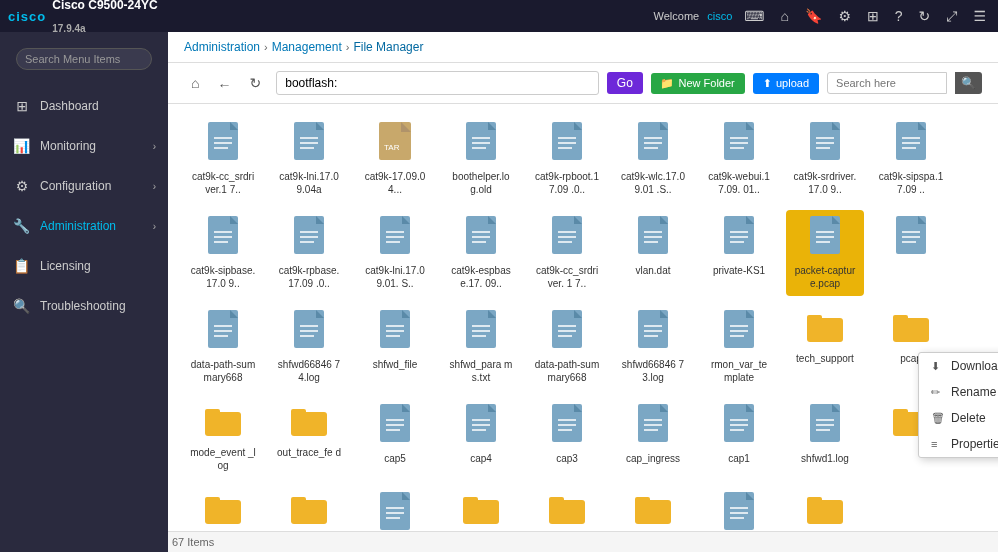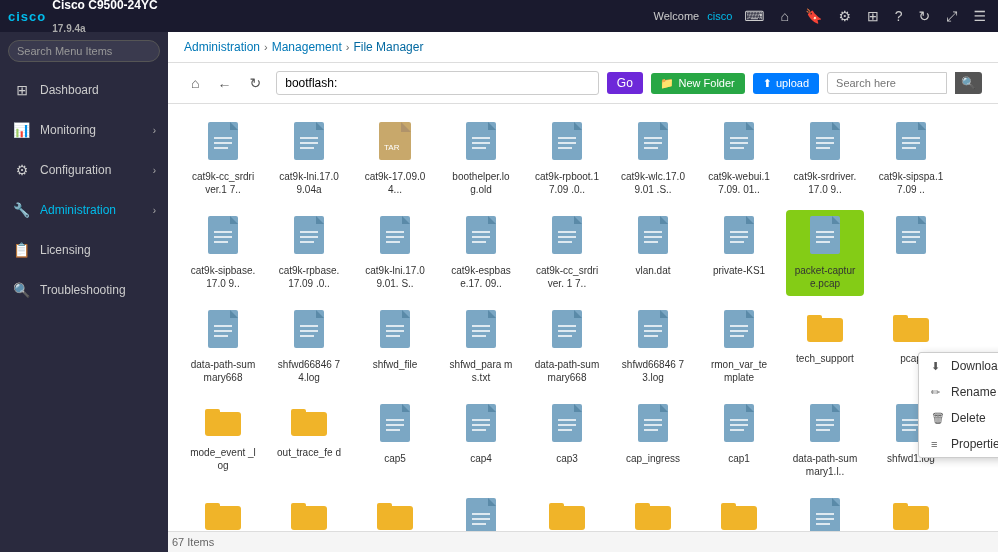--- a/index.html
+++ b/index.html
@@ -14,21 +14,21 @@
     .topbar-right { margin-left: auto; display: flex; align-items: center; gap: 8px; color: #ccc; font-size: 11px; }
     .topbar-icon { color: #ccc; font-size: 14px; cursor: pointer; padding: 2px 4px; }
     .welcome-text { color: #ccc; font-size: 11px; }
     .welcome-user { color: #00bceb; }
 
     
     .main-layout { display: flex; flex: 1; overflow: hidden; }
 
     
     .sidebar { width: 168px; background: #2a2a3e; flex-shrink: 0; display: flex; flex-direction: column; overflow-y: auto; }
-    .search-box { padding: 8px; }
+    .search-box { padding: 16px; }
     .search-input { width: 100%; padding: 4px 8px; border-radius: 12px; border: 1px solid #555; background: #3a3a4e; color: white; font-size: 11px; outline: none; }
     .search-input::placeholder { color: #999; }
     .nav-item { display: flex; align-items: center; gap: 8px; padding: 10px 12px; color: #ccc; cursor: pointer; font-size: 12px; }
     .nav-item.active { color: #00bceb; }
     .nav-item .nav-icon { width: 20px; height: 20px; display: flex; align-items: center; justify-content: center; font-size: 14px; }
     .nav-item .nav-arrow { margin-left: auto; font-size: 10px; color: #aaa; }
 
     
     .content { flex: 1; display: flex; flex-direction: column; overflow: hidden; background: #f5f5f5; }
 
@@ -47,21 +47,21 @@
     .fm-toolbar-right { margin-left: auto; display: flex; align-items: center; gap: 8px; }
     .btn-new-folder { background: #28a745; color: white; border: none; padding: 4px 10px; border-radius: 3px; cursor: pointer; font-size: 11px; display: flex; align-items: center; gap: 4px; }
     .btn-upload { background: #007bff; color: white; border: none; padding: 4px 10px; border-radius: 3px; cursor: pointer; font-size: 11px; display: flex; align-items: center; gap: 4px; }
     .search-here-input { padding: 4px 8px; border: 1px solid #ccc; border-radius: 3px 0 0 3px; font-size: 11px; width: 120px; }
     .search-here-btn { background: #555; color: white; border: none; padding: 4px 6px; border-radius: 0 3px 3px 0; cursor: pointer; font-size: 12px; }
 
     
     .file-grid-container { flex: 1; overflow-y: auto; padding: 12px 16px; background: white; margin: 0; }
     .file-grid { display: flex; flex-wrap: wrap; gap: 8px; align-content: flex-start; }
     .file-item { width: 78px; display: flex; flex-direction: column; align-items: center; padding: 6px; border-radius: 4px; cursor: pointer; position: relative; }
-    .file-item.selected { background: #84cc16; }
+    .file-item.selected { background: #eab308; }
     .file-icon { font-size: 36px; line-height: 1; margin-bottom: 4px; }
     .file-icon.blue { color: #6b9dc2; }
     .file-icon.yellow { color: #f0b429; }
     .file-name { font-size: 10px; color: #333; text-align: center; word-break: break-all; line-height: 1.3; max-width: 72px; }
 
     
     .context-menu { position: absolute; background: white; border: 1px solid #ccc; border-radius: 3px; box-shadow: 2px 2px 8px rgba(0,0,0,0.2); z-index: 100; min-width: 120px; }
     .context-menu-item { display: flex; align-items: center; gap: 6px; padding: 6px 12px; cursor: pointer; font-size: 12px; color: #333; }
     .context-menu-icon { font-size: 11px; color: #555; width: 14px; }
 
@@ -502,30 +502,20 @@
               <div class="file-name">cap1</div>
             </div>
             <div class="file-item">
               <div class="file-icon blue"><svg width="30" height="38" viewBox="0 0 30 38">
                   <rect x="0" y="0" width="30" height="38" rx="2" fill="#7ba7c4"></rect>
                   <polygon points="22,0 30,8 22,8" fill="#5a8aa8"></polygon>
                   <line x1="6" y1="16" x2="24" y2="16" stroke="white" stroke-width="1.5"></line>
                   <line x1="6" y1="21" x2="24" y2="21" stroke="white" stroke-width="1.5"></line>
                   <line x1="6" y1="26" x2="20" y2="26" stroke="white" stroke-width="1.5"></line>
                 </svg></div>
-              <div class="file-name">data-path-summary1.l..</div>
-            </div>
-            <div class="file-item">
-              <div class="file-icon blue"><svg width="30" height="38" viewBox="0 0 30 38">
-                  <rect x="0" y="0" width="30" height="38" rx="2" fill="#7ba7c4"></rect>
-                  <polygon points="22,0 30,8 22,8" fill="#5a8aa8"></polygon>
-                  <line x1="6" y1="16" x2="24" y2="16" stroke="white" stroke-width="1.5"></line>
-                  <line x1="6" y1="21" x2="24" y2="21" stroke="white" stroke-width="1.5"></line>
-                  <line x1="6" y1="26" x2="20" y2="26" stroke="white" stroke-width="1.5"></line>
-                </svg></div>
               <div class="file-name">shfwd1.log</div>
             </div>
             <div class="file-item">
               <div class="file-icon yellow"><svg width="36" height="32" viewBox="0 0 36 32">
                   <rect x="0" y="8" width="36" height="24" rx="3" fill="#f0b429"></rect>
                   <rect x="0" y="8" width="15" height="6" rx="2" fill="#f0b429"></rect>
                   <rect x="0" y="5" width="15" height="6" rx="2" fill="#f0b429"></rect>
                 </svg></div>
             </div>
             <div class="file-item">

